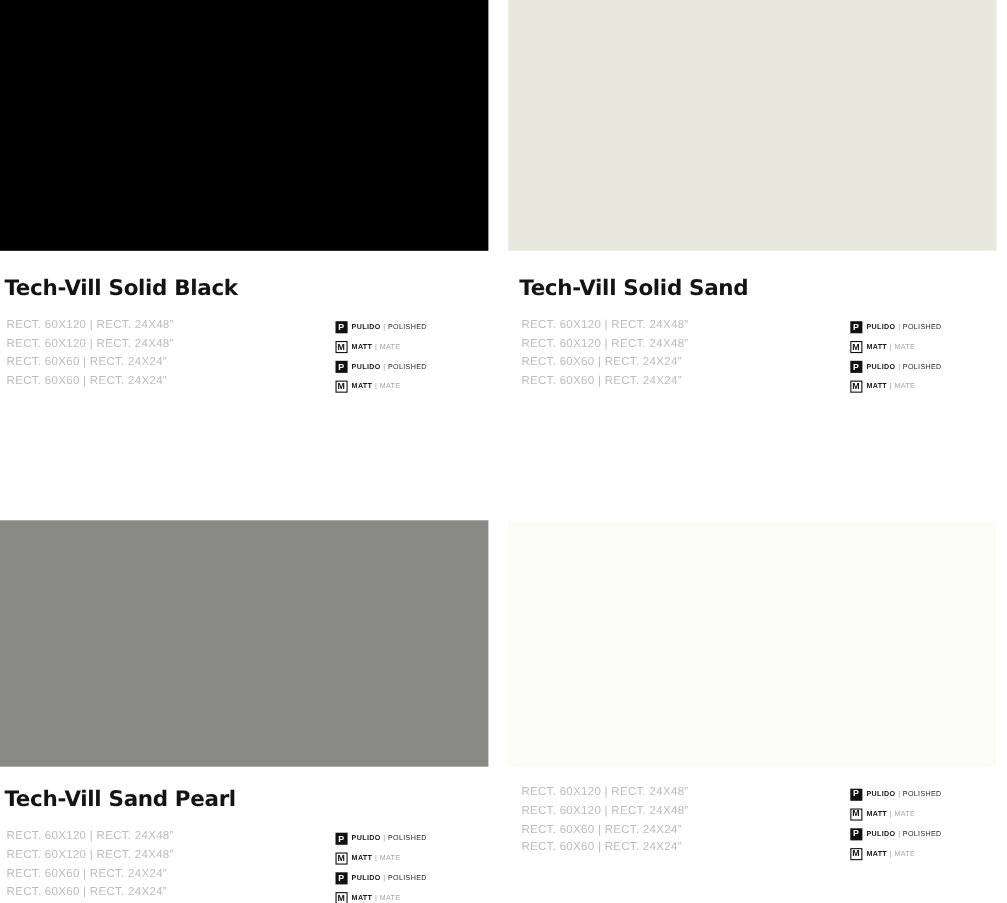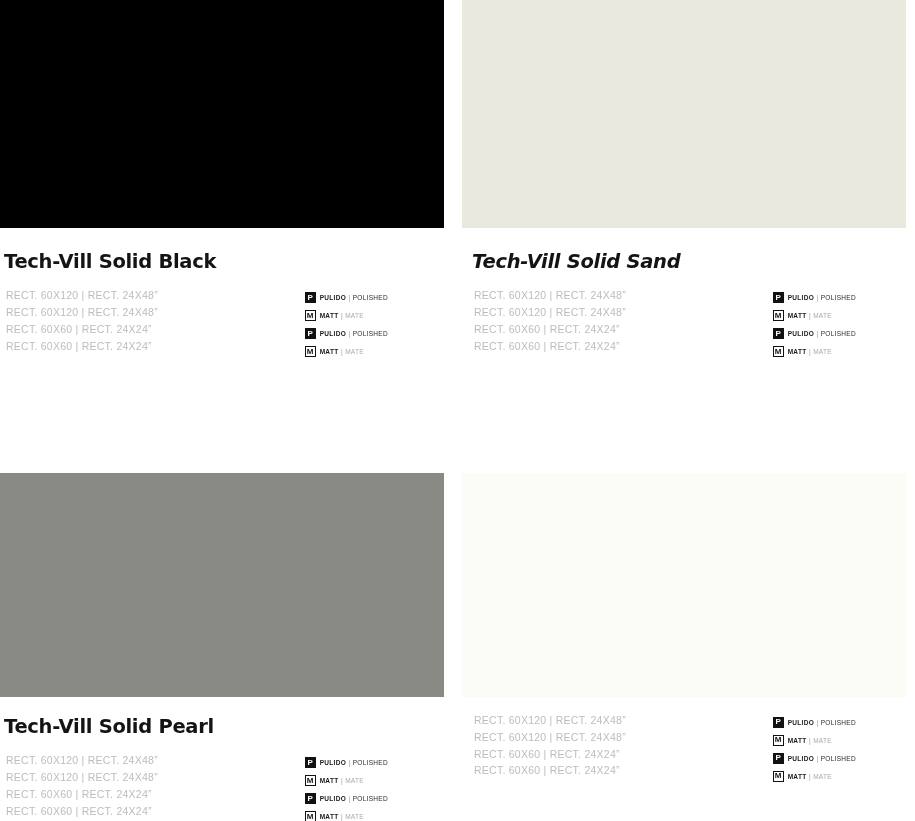--- a/index.html
+++ b/index.html
@@ -47,21 +47,20 @@
     color: #141414;
     margin: 23px 0 0 4px;
     line-height: 1.1;
     white-space: nowrap;
   }
   .product-card.row2 .product-title {
     margin-top: 19px;
   }
   .product-card.offset .product-title {
     margin-left: 10px;
-    font-style: italic;
   }
 
   .card-body {
     display: flex;
     flex-direction: row;
     align-items: flex-start;
     margin-top: 15px;
   }
 
   .sizes-col {
@@ -217,21 +216,21 @@
           <span class="finish-label-es">MATT</span>
           <span class="finish-sep">|</span>
           <span class="finish-label-en">MATE</span>
         </div>
       </div>
     </div>
   </div>
 
   <div class="product-card row2">
     <div class="swatch" style="background-color: rgb(138, 138, 133);"></div>
-    <div class="product-title">Tech-Vill Solid Pearl</div>
+    <div class="product-title">Tech-Vill Sand Pearl</div>
     <div class="card-body">
       <div class="sizes-col">
         <div class="size-line">RECT. 60X120 | RECT. 24X48”</div>
         <div class="size-line">RECT. 60X120 | RECT. 24X48”</div>
         <div class="size-line">RECT. 60X60 | RECT. 24X24”</div>
         <div class="size-line">RECT. 60X60 | RECT. 24X24”</div>
       </div>
       <div class="finishes-col">
         <div class="finish-row polished">
           <span class="finish-badge dark">P</span>

